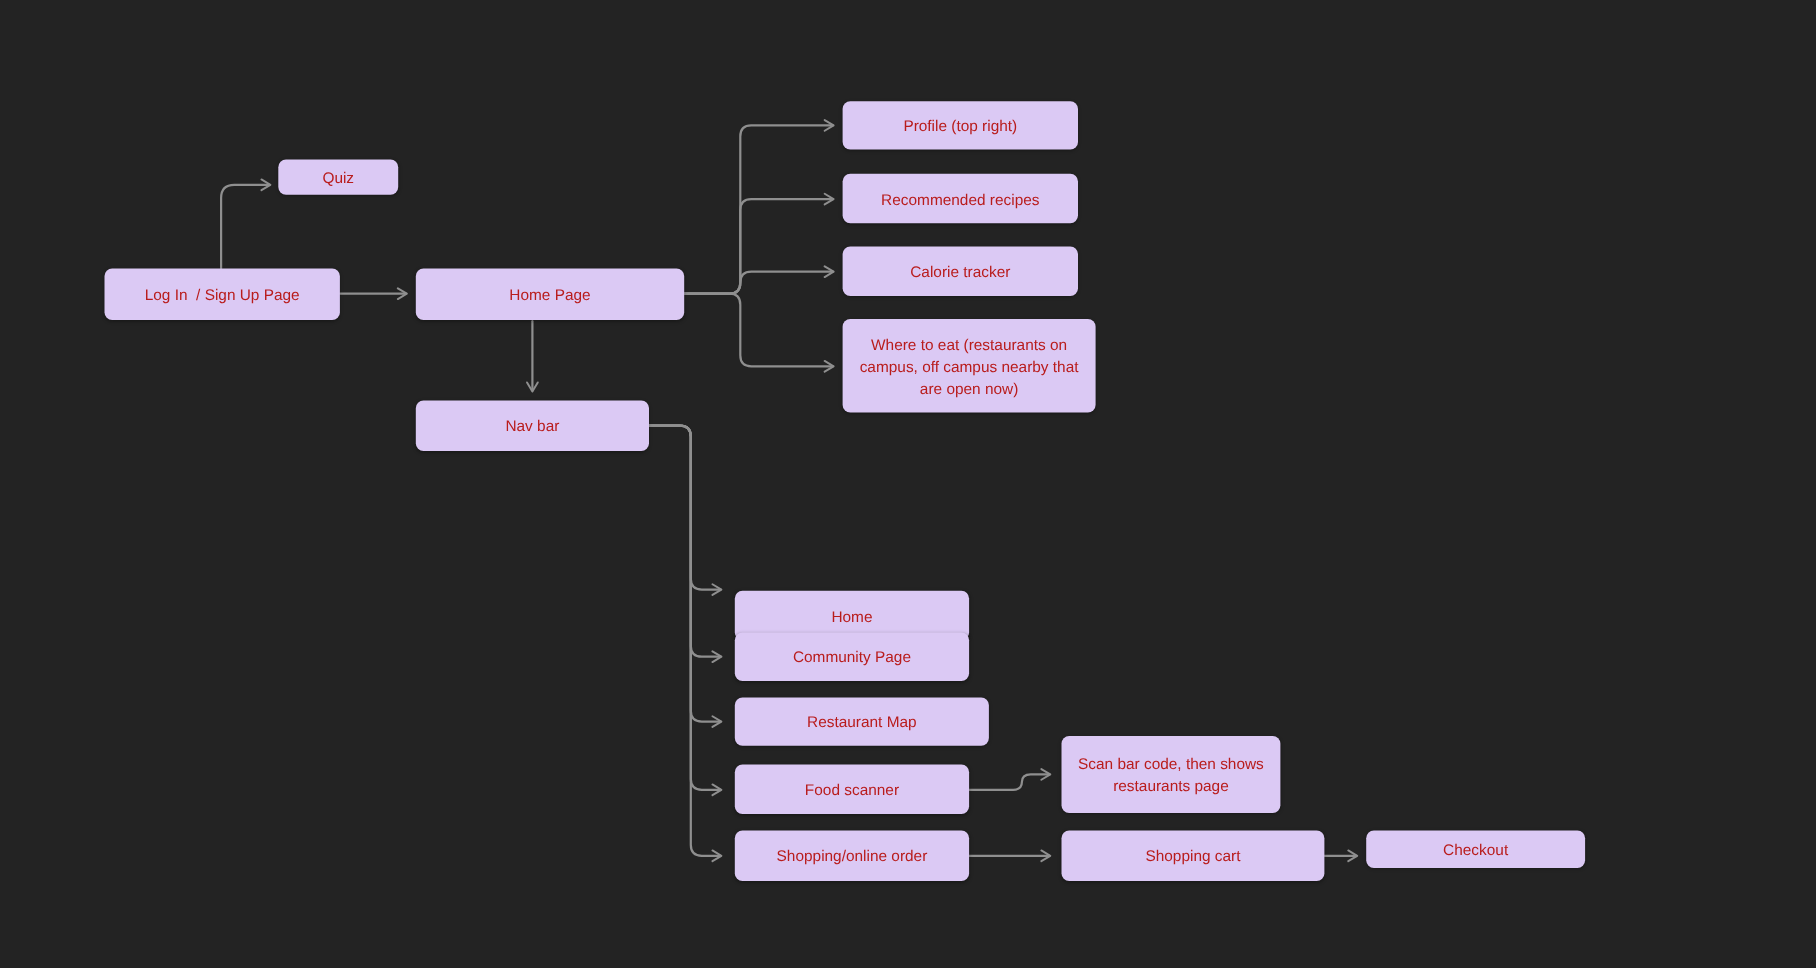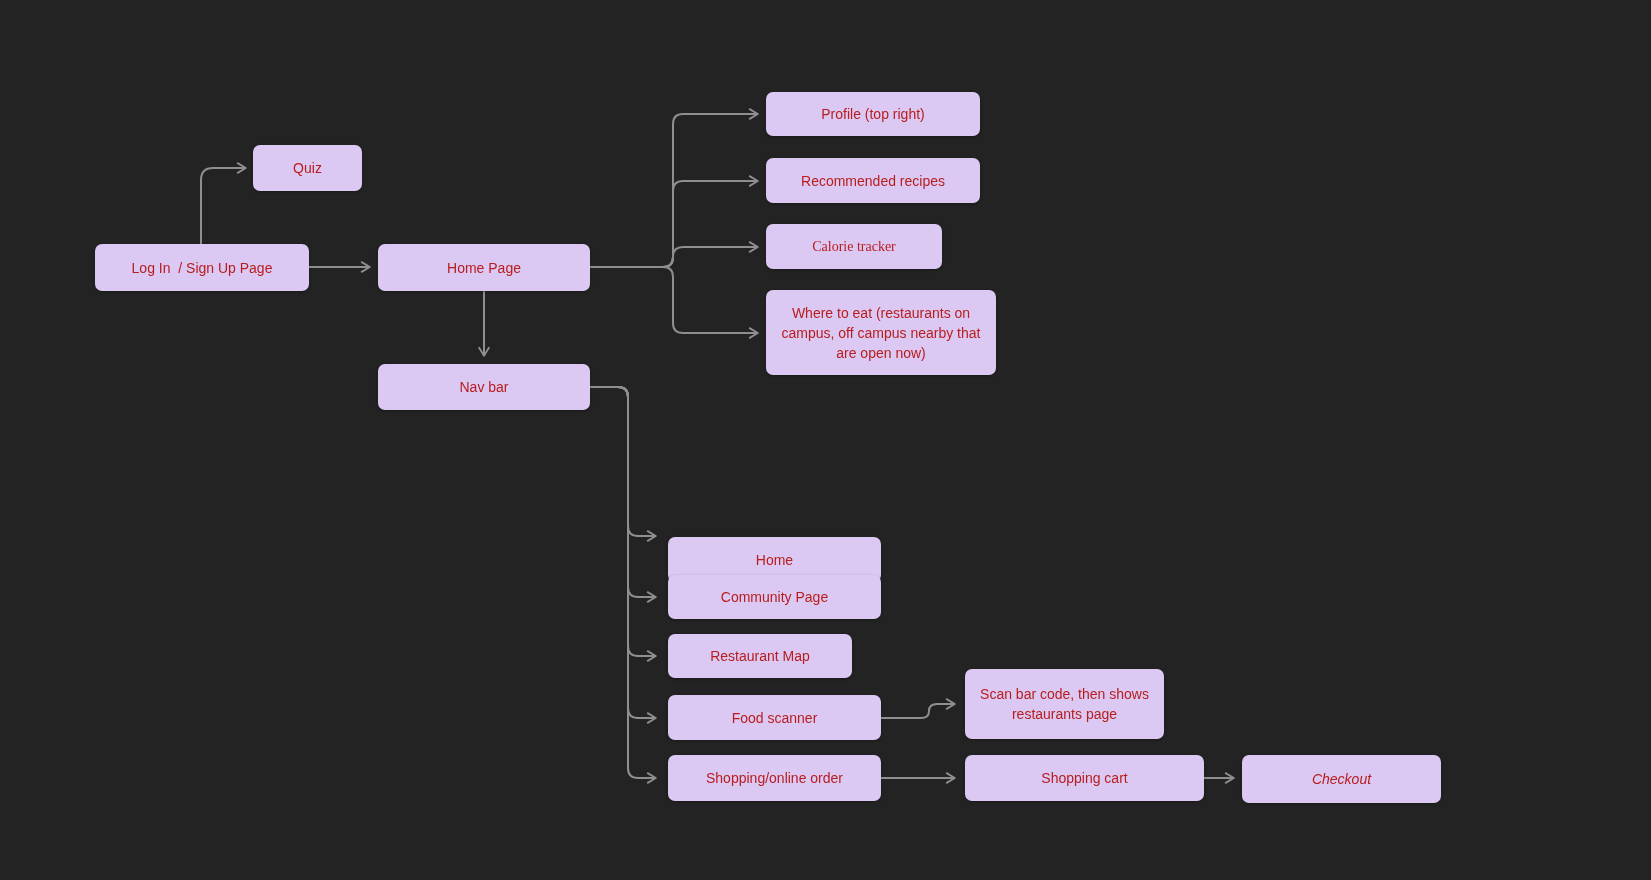--- a/index.html
+++ b/index.html
@@ -74,77 +74,77 @@
     <path class="edge" d="M 590 387 L 618 387 Q 628 387 628 397 L 628 587 Q 628 597 638 597 L 655 597" marker-end="url(#arrowhead)"></path>
     <path class="edge" d="M 590 387 L 618 387 Q 628 387 628 397 L 628 646 Q 628 656 638 656 L 655 656" marker-end="url(#arrowhead)"></path>
     <path class="edge" d="M 590 387 L 618 387 Q 628 387 628 397 L 628 708 Q 628 718 638 718 L 655 718" marker-end="url(#arrowhead)"></path>
     <path class="edge" d="M 590 387 L 618 387 Q 628 387 628 397 L 628 768 Q 628 778 638 778 L 655 778" marker-end="url(#arrowhead)"></path>
 
     <path class="edge" d="M 881 718 L 921 718 Q 929 718 929 711 Q 929 704 937 704 L 954 704" marker-end="url(#arrowhead)"></path>
     <path class="edge" d="M 881 778 L 954 778" marker-end="url(#arrowhead)"></path>
     <path class="edge" d="M 1164 778 L 1233 778" marker-end="url(#arrowhead)"></path>
   </svg>
 
-  <div class="node" style="left:253px; top:145px; width:109px; height:46px;">
+  <div class="node" style="left:253px; top:145px; width:109px; height:32px;">
     <span>Quiz</span>
   </div>
 
   <div class="node" style="left:95px; top:244px; width:214px; height:47px;">
     <span>Log In  / Sign Up Page</span>
   </div>
 
-  <div class="node" style="left:378px; top:244px; width:212px; height:47px;">
+  <div class="node" style="left:378px; top:244px; width:244px; height:47px;">
     <span>Home Page</span>
   </div>
 
   <div class="node" style="left:766px; top:92px; width:214px; height:44px;">
     <span>Profile (top right)</span>
   </div>
 
   <div class="node" style="left:766px; top:158px; width:214px; height:45px;">
     <span>Recommended recipes</span>
   </div>
 
-  <div class="node" style="left:766px; top:224px; width:176px; height:45px;font-family:Liberation Serif, serif;">
+  <div class="node" style="left:766px; top:224px; width:214px; height:45px;">
     <span>Calorie tracker</span>
   </div>
 
   <div class="node" style="left:766px; top:290px; width:230px; height:85px;">
     <span>Where to eat (restaurants on campus, off campus nearby that are open now)</span>
   </div>
 
   <div class="node" style="left:378px; top:364px; width:212px; height:46px;">
     <span>Nav bar</span>
   </div>
 
   <div class="node" style="left:668px; top:537px; width:213px; height:45px;">
     <span>Home</span>
   </div>
 
   <div class="node" style="left:668px; top:575px; width:213px; height:44px;">
     <span>Community Page</span>
   </div>
 
-  <div class="node" style="left:668px; top:634px; width:184px; height:44px;">
+  <div class="node" style="left:668px; top:634px; width:231px; height:44px;">
     <span>Restaurant Map</span>
   </div>
 
   <div class="node" style="left:668px; top:695px; width:213px; height:45px;">
     <span>Food scanner</span>
   </div>
 
   <div class="node" style="left:668px; top:755px; width:213px; height:46px;">
     <span>Shopping/online order</span>
   </div>
 
   <div class="node" style="left:965px; top:669px; width:199px; height:70px;">
     <span>Scan bar code, then shows restaurants page</span>
   </div>
 
   <div class="node" style="left:965px; top:755px; width:239px; height:46px;">
     <span>Shopping cart</span>
   </div>
 
-  <div class="node" style="left:1242px; top:755px; width:199px; height:48px;font-style:italic;">
+  <div class="node" style="left:1242px; top:755px; width:199px; height:34px;">
     <span>Checkout</span>
   </div>
 
 </div>
 
 </body></html>

